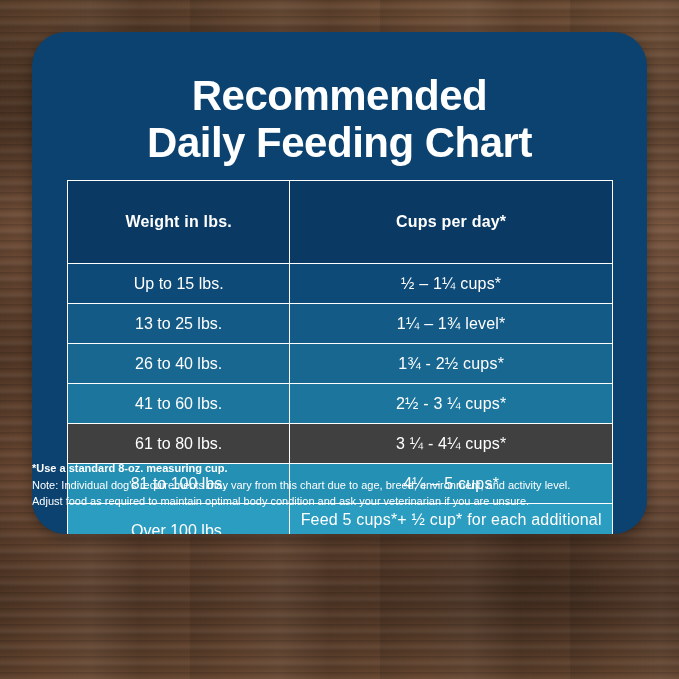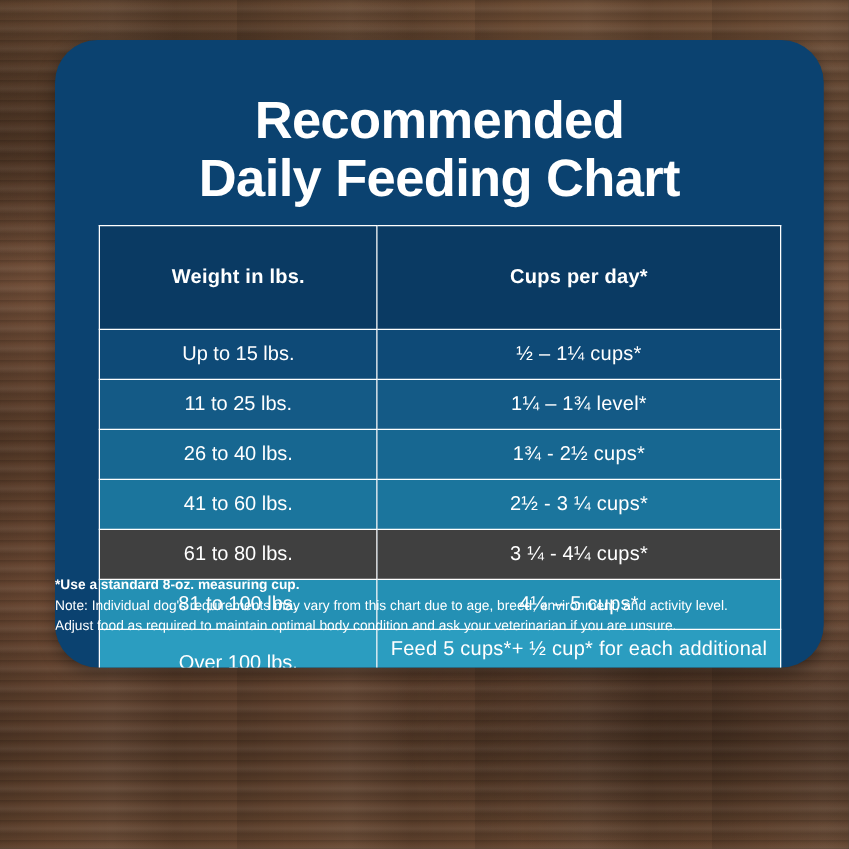--- a/index.html
+++ b/index.html
@@ -38,21 +38,21 @@
     position: absolute;
     inset: 0;
     background:
       radial-gradient(ellipse 60% 30% at 20% 12%, rgba(0,0,0,0.25), rgba(0,0,0,0) 70%),
       radial-gradient(ellipse 50% 25% at 80% 85%, rgba(0,0,0,0.22), rgba(0,0,0,0) 70%);
   }
 
   
   .card {
     position: absolute;
-    left: 44px;
+    left: 32px;
     top: 32px;
     width: 615px;
     height: 502px;
     background: #0b4270;
     border-radius: 34px;
     box-shadow: 0 4px 14px rgba(0,0,0,0.35);
     overflow: hidden;
   }
 
   .title {
@@ -144,21 +144,21 @@
         <th style="background: rgb(10, 58, 99); border-color: rgb(255, 255, 255); color: rgb(255, 255, 255);">Weight in lbs.</th>
         <th style="background: rgb(10, 58, 99); border-color: rgb(255, 255, 255); color: rgb(255, 255, 255);">Cups per day*</th>
       </tr>
     </thead>
     <tbody>
       <tr style="background: rgb(14, 74, 119);">
         <td style="border-color: rgb(255, 255, 255); color: rgb(255, 255, 255);">Up to 15 lbs.</td>
         <td class="cups-cell" style="border-color: rgb(255, 255, 255); color: rgb(255, 255, 255);">½ – 1¼ cups*</td>
       </tr>
       <tr style="background: rgb(20, 90, 134);">
-        <td style="border-color: rgb(255, 255, 255); color: rgb(255, 255, 255);">11 to 25 lbs.</td>
+        <td style="border-color: rgb(255, 255, 255); color: rgb(255, 255, 255);">13 to 25 lbs.</td>
         <td class="cups-cell" style="border-color: rgb(255, 255, 255); color: rgb(255, 255, 255);">1¼ – 1¾  level*</td>
       </tr>
       <tr style="background: rgb(23, 103, 145);">
         <td style="border-color: rgb(255, 255, 255); color: rgb(255, 255, 255);">26 to 40 lbs.</td>
         <td class="cups-cell" style="border-color: rgb(255, 255, 255); color: rgb(255, 255, 255);">1¾ - 2½ cups*</td>
       </tr>
       <tr style="background: rgb(27, 117, 157);">
         <td style="border-color: rgb(255, 255, 255); color: rgb(255, 255, 255); margin-left: 42px;">41 to 60 lbs.</td>
         <td class="cups-cell" style="border-color: rgb(255, 255, 255); color: rgb(255, 255, 255);">2½ - 3 ¼ cups*</td>
       </tr>

